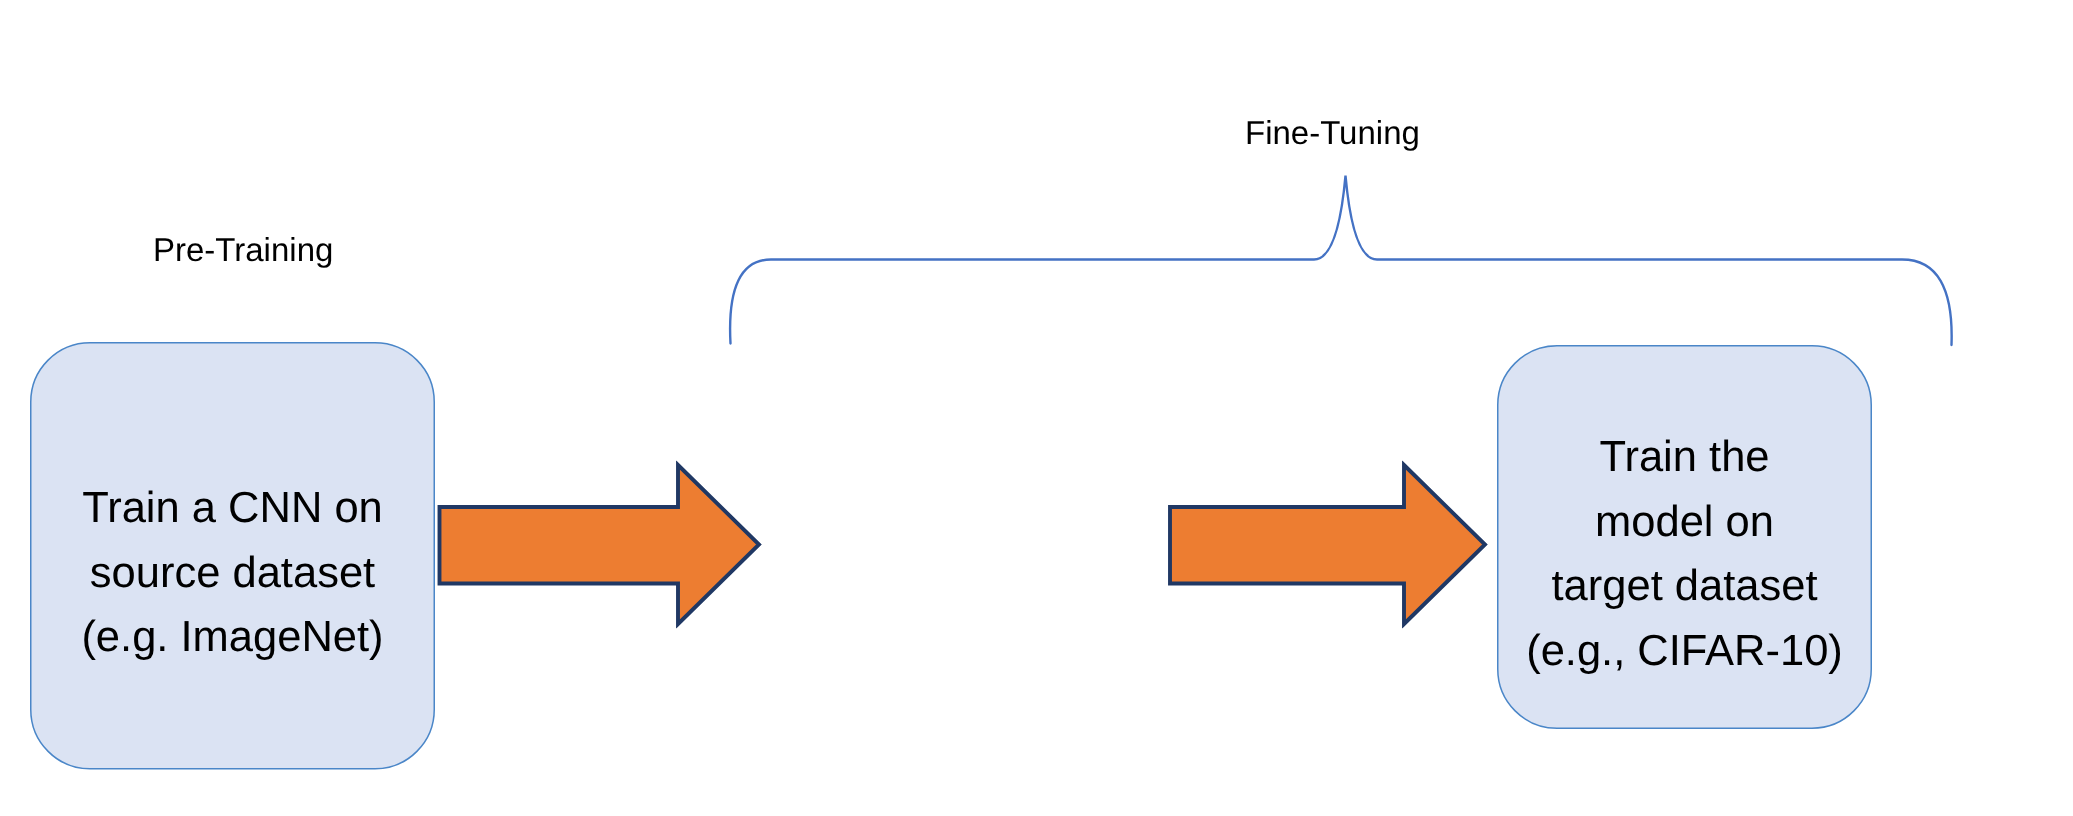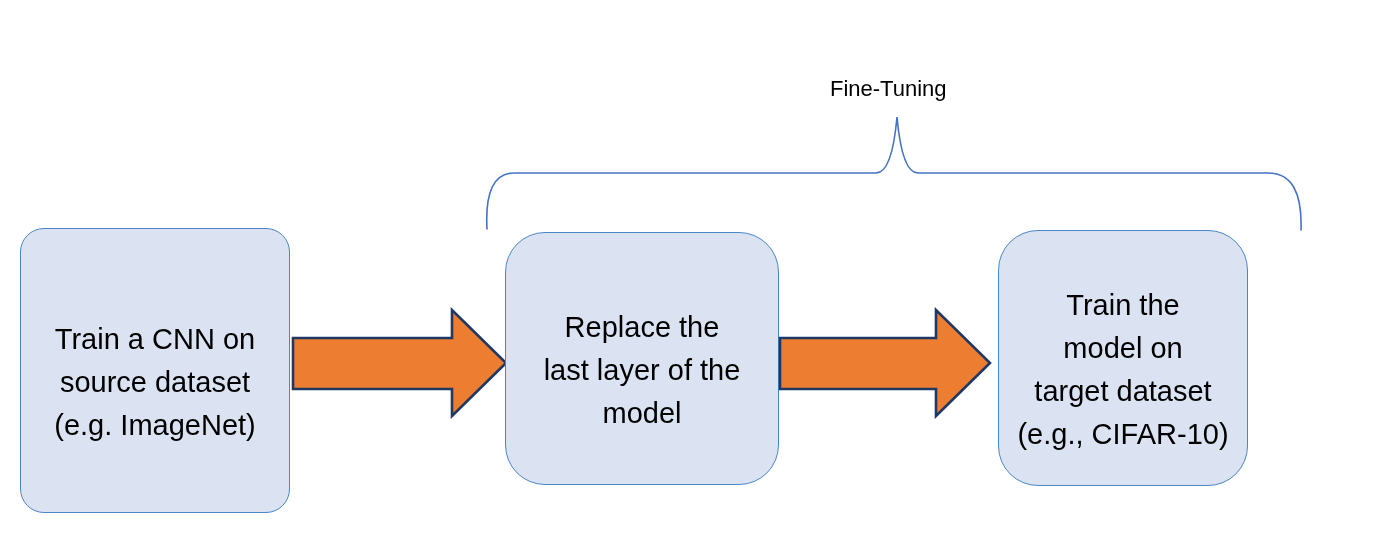--- a/index.html
+++ b/index.html
@@ -24,21 +24,21 @@
   .flow-box {
     position: absolute;
     background: var(--box-fill, #dbe3f3);
     border: 1.6px solid var(--box-border, #4a86c8);
     border-radius: 40px;
     display: flex;
     align-items: center;
     justify-content: center;
     text-align: center;
   }
-  .box-1 { left: 20px;  top: 228px; width: 270px; height: 285px; border-radius: 24px; }
+  .box-1 { left: 20px;  top: 228px; width: 270px; height: 285px; }
   .box-2 { left: 505px; top: 232px; width: 274px; height: 253px; }
   .box-3 { left: 998px; top: 230px; width: 250px; height: 256px; justify-content: center; }
   .box-text {
     white-space: pre-line;
     font-size: 29px;
     line-height: 43px;
     color: var(--text-color, #000);
     transform: translateY(12px);
   }
   .brace-svg {
@@ -60,42 +60,38 @@
     stroke: var(--arrow-border, #203864);
     stroke-width: 2.6;
     stroke-linejoin: miter;
   }
 </style>
 </head>
 <body>
 
 <div class="canvas">
 
+  <div class="diagram-label label-pre-training">Pre-Training</div>
 
   <div class="diagram-label label-fine-tuning">Fine-Tuning</div>
 
   <svg class="brace-svg" viewBox="0 0 835 128" aria-hidden="true">
     <path class="brace-path" d="M 7,121 Q 4,65 34,65 L 396,65 Q 412,65 417,9 Q 422,65 438,65 L 788,65 Q 823,65 821,122"></path>
   </svg>
 
   <div class="flow-box box-1">
     <span class="box-text">Train a CNN on
 source dataset
 (e.g. ImageNet)</span>
   </div>
 
   <svg class="arrow-svg arrow-1" viewBox="0 0 218 112" aria-hidden="true">
     <polygon class="arrow-shape" points="2,31 161,31 161,3 215,56 161,109 161,82 2,82"></polygon>
   </svg>
 
-  <div class="flow-box box-2">
-    <span class="box-text">Replace the
-last layer of the
-model</span>
-  </div>
 
   <svg class="arrow-svg arrow-2" viewBox="0 0 215 112" aria-hidden="true">
     <polygon class="arrow-shape" points="2,31 158,31 158,3 212,56 158,109 158,82 2,82"></polygon>
   </svg>
 
   <div class="flow-box box-3">
     <span class="box-text">Train the
 model on
 target dataset
 (e.g., CIFAR-10)</span>

